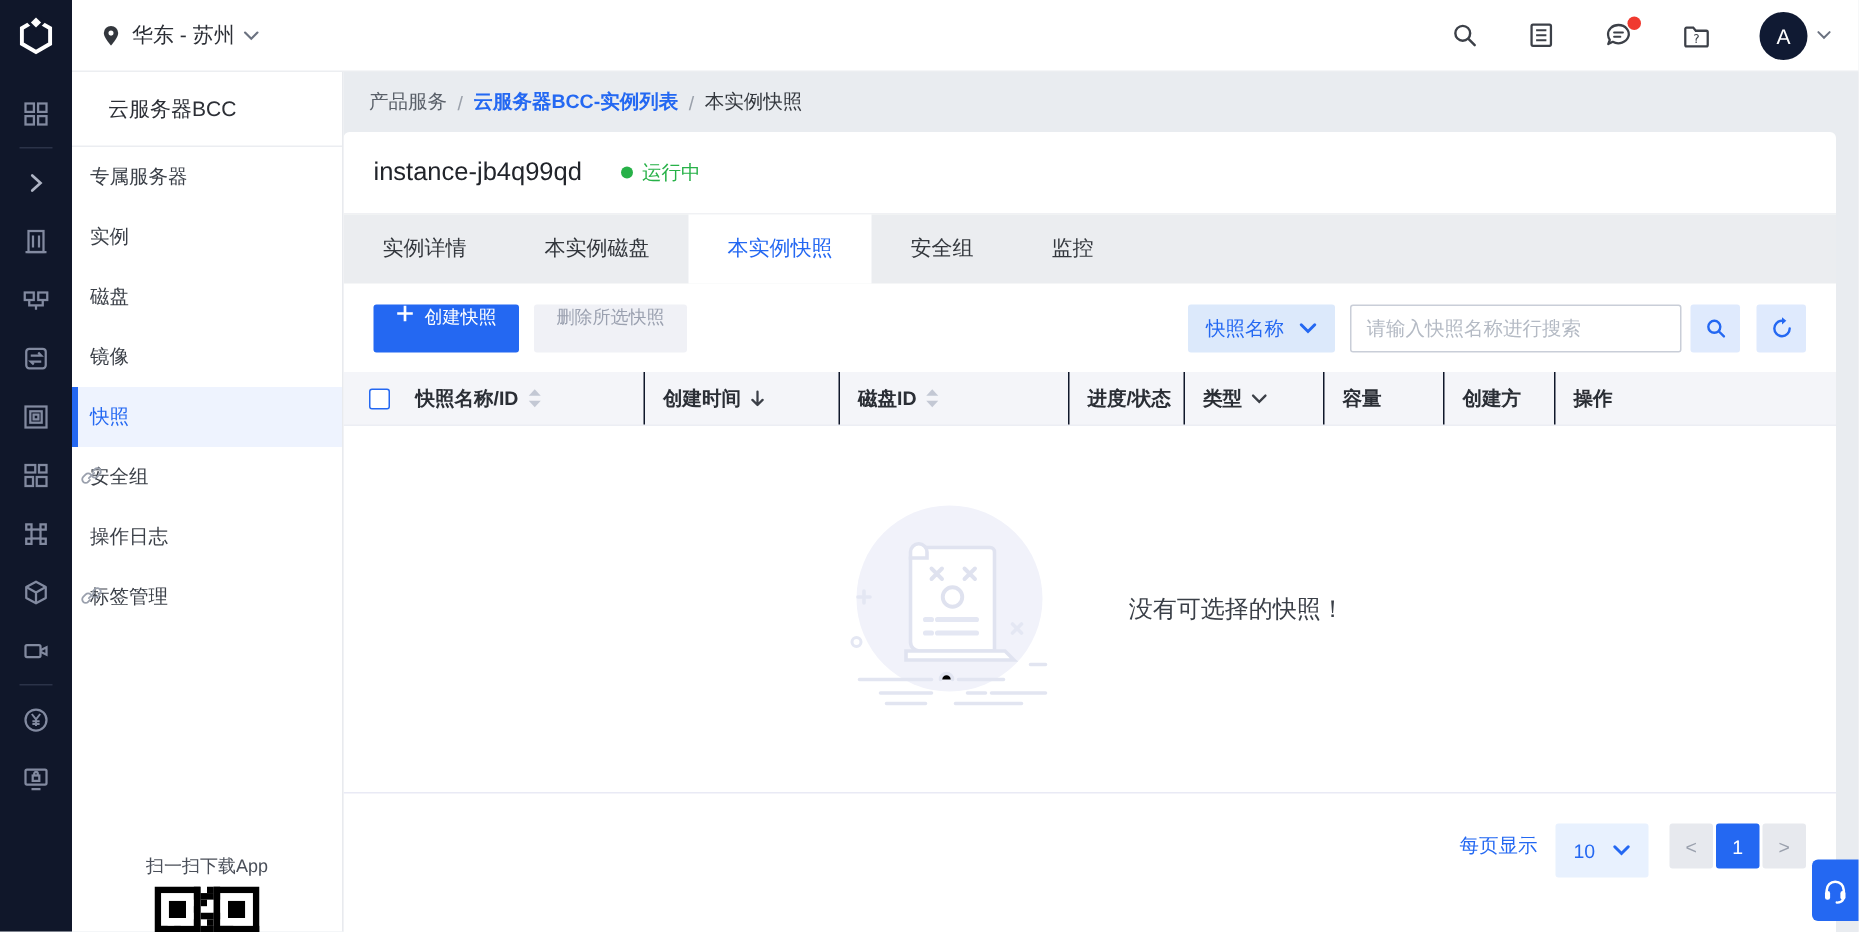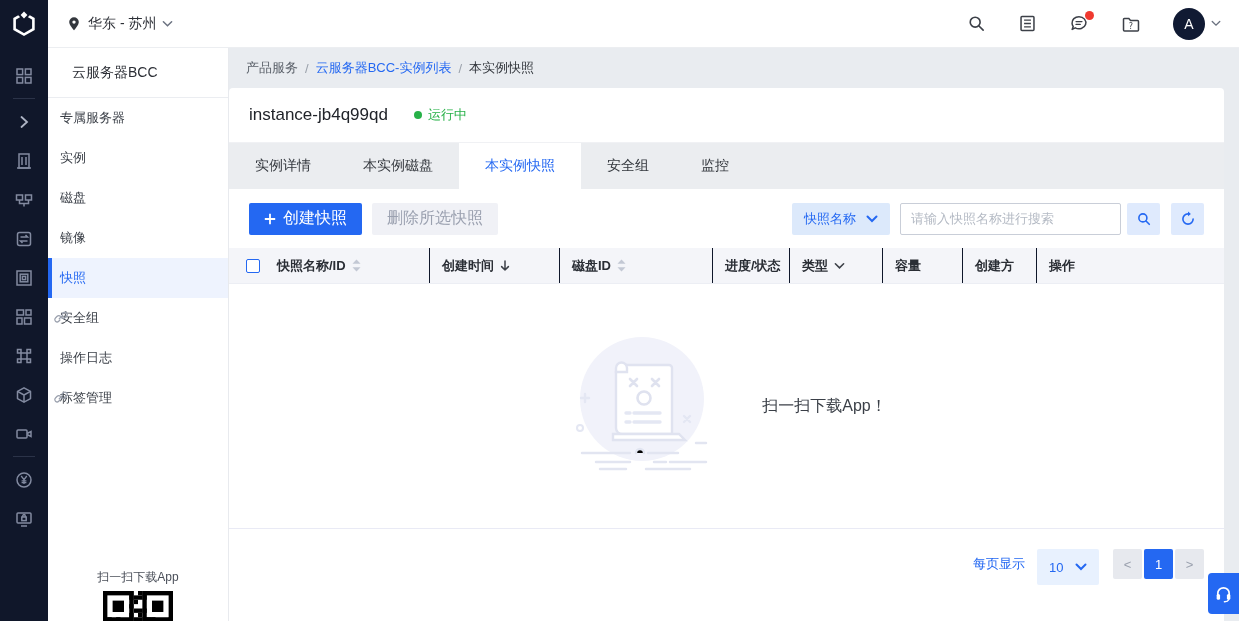--- a/index.html
+++ b/index.html
@@ -44,37 +44,37 @@
   .menu-item.active{background:#eef3fe;color:var(--primary);}
   .menu-item.active::before{content:"";position:absolute;left:0;top:0;bottom:0;width:4px;background:var(--primary);}
   .menu-link-icon{position:absolute;left:6px;top:12px;}
   .qr-block{position:absolute;top:521px;left:0;right:0;text-align:center;}
   .qr-caption{font-size:12px;color:#4a4f59;}
   .qr-code{margin:5px auto 0;width:70px;}
 
   
   .main{position:absolute;top:48px;left:229px;width:1010px;height:573px;}
   .breadcrumb{height:40px;display:flex;align-items:center;padding-left:17px;font-size:13px;color:#5a6069;gap:7px;}
-  .breadcrumb .crumb-link{color:var(--primary);cursor:pointer;}
+  .breadcrumb .crumb-link{color:var(--primary);cursor:pointer;font-weight:bold;}
   .breadcrumb .crumb-sep{color:#9aa0aa;}
   .breadcrumb .crumb-current{color:#33373d;}
 
   .card{position:absolute;top:40px;left:0;width:995px;height:574px;background:#fff;border-radius:4px 4px 0 0;}
   .card-header{height:55px;display:flex;align-items:center;padding-left:20px;border-bottom:1px solid #f0f1f4;}
   .instance-name{font-size:17px;color:#21242a;}
   .status{display:flex;align-items:center;gap:6px;margin-left:26px;}
   .status-dot{width:8px;height:8px;border-radius:50%;background:var(--green);}
   .status-text{font-size:13px;color:var(--green);}
 
   .tabs{height:46px;background:#ebedf0;display:flex;}
   .tab{height:46px;display:flex;align-items:center;padding:0 26px;font-size:14px;color:#33373d;cursor:pointer;}
   .tab.active{background:#fff;color:var(--primary);}
 
   .toolbar{height:59px;display:flex;align-items:center;padding:0 20px;}
-  .btn{height:32px;display:inline-flex;align-items:center;border-radius:2px;font-size:16px;cursor:pointer;border:none;}
+  .btn{height:32px;display:inline-flex;border-radius:2px;font-size:12px;cursor:pointer;border:none;}
   .btn-primary{background:var(--primary);color:#fff;padding:0 15px;gap:7px;}
   .btn-muted{background:#f0f1f6;color:#9ba1b0;padding:0 15px;margin-left:10px;}
   .toolbar-right{margin-left:auto;display:flex;align-items:center;}
   .filter-chip{height:32px;background:var(--chip-bg);color:var(--primary);font-size:13px;border-radius:2px;
     display:flex;align-items:center;gap:10px;padding:0 12px;cursor:pointer;margin-right:10px;}
   .search-input{width:221px;height:32px;border:1px solid #c9ced8;border-radius:2px;padding:0 10px;
     font-size:13px;color:#33373d;outline:none;font-family:inherit;}
   .search-input::placeholder{color:#b4bac4;}
   .icon-btn{width:33px;height:32px;background:var(--primary-light);border:none;border-radius:2px;cursor:pointer;
     display:flex;align-items:center;justify-content:center;}
@@ -549,21 +549,21 @@
           <path d="M64 48 l7 7 M71 48 l-7 7 M86 48 l7 7 M93 48 l-7 7" stroke="#dfe2ef" stroke-width="2.6" stroke-linecap="round"></path>
           <circle cx="78" cy="67" r="6.5" fill="none" stroke="#dfe2ef" stroke-width="2.6"></circle>
           <path d="M60 82 h4 M68 82 h26 M60 91 h4 M68 91 h26" stroke="#e4e7f3" stroke-width="3.4" stroke-linecap="round"></path>
           <path d="M19 63 v8 M15 67 h8" stroke="#e4e7f3" stroke-width="2.4" stroke-linecap="round"></path>
           <path d="M118 85 l6 6 M124 85 l-6 6" stroke="#e4e7f3" stroke-width="2.4" stroke-linecap="round"></path>
           <circle cx="14" cy="97" r="3" fill="none" stroke="#e4e7f3" stroke-width="2"></circle>
           <path d="M16 122 h48 M70 122 a4 4 0 0 1 8 0 M82 122 h30 M130 112 h10" stroke="#e2e5f1" stroke-width="2.4" stroke-linecap="round"></path>
           <path d="M30 131 h34 M88 131 h12 M104 131 h36 M34 138 h26 M80 138 h44" stroke="#e2e5f1" stroke-width="2.4" stroke-linecap="round"></path>
         </svg>
       </span>
-      <span class="empty-text">扫一扫下载App！</span>
+      <span class="empty-text">没有可选择的快照！</span>
     </div>
 
     <div class="card-footer">
       <div class="pager-area">
         <span class="per-page-label">每页显示</span>
         <div class="per-page-select">
           <span>10</span>
           <span>
             <svg width="12" height="8" viewBox="0 0 12 8">
                 <path d="M1.5 1.5 L6 6 L10.5 1.5" fill="none" stroke="#2468f2" stroke-width="2" stroke-linecap="round"></path>

